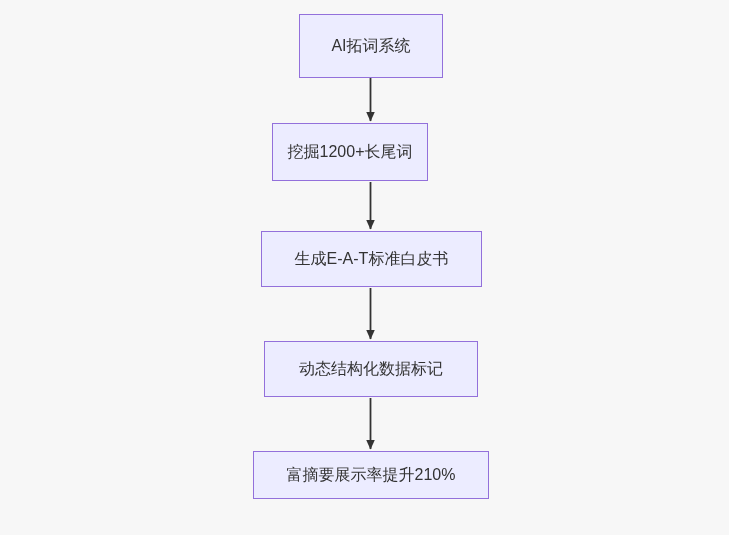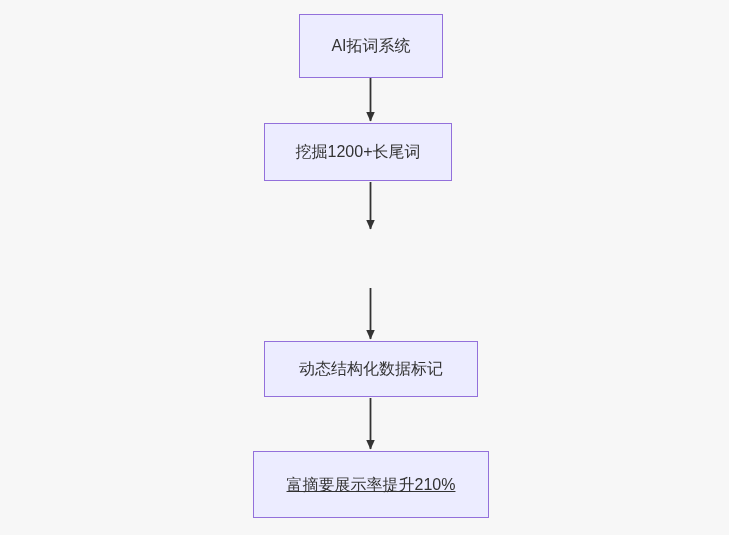--- a/index.html
+++ b/index.html
@@ -34,24 +34,24 @@
     color: var(--text);
     display: flex;
     align-items: center;
     justify-content: center;
     text-align: center;
     font-size: 16px;
     line-height: 1.2;
     white-space: nowrap;
   }
   .node-1 { left: 299px; top: 14px;  width: 144px; height: 64px; }
-  .node-2 { left: 264px; top: 123px; width: 188px; height: 58px; }
+  .node-2 { left: 272px; top: 123px; width: 156px; height: 58px; }
   .node-3 { left: 261px; top: 231px; width: 221px; height: 56px; }
   .node-4 { left: 264px; top: 341px; width: 214px; height: 56px; }
-  .node-5 { left: 253px; top: 451px; width: 236px; height: 67px; text-decoration: underline; }
+  .node-5 { left: 253px; top: 451px; width: 236px; height: 48px; }
   .edge-line { stroke: var(--arrow); stroke-width: 1.8; }
   .edge-head { fill: var(--arrow); }
 </style>
 </head>
 <body>
 
 <div class="canvas">
 
   <svg class="edges" viewBox="0 0 729 535" xmlns="http://www.w3.org/2000/svg" aria-hidden="true">
     <defs>
@@ -66,20 +66,23 @@
   </svg>
 
   <div class="node node-1">
     <span>AI拓词系统</span>
   </div>
 
   <div class="node node-2">
     <span>挖掘1200+长尾词</span>
   </div>
 
+  <div class="node node-3">
+    <span>生成E-A-T标准白皮书</span>
+  </div>
 
   <div class="node node-4">
     <span>动态结构化数据标记</span>
   </div>
 
   <div class="node node-5">
     <span>富摘要展示率提升210%</span>
   </div>
 
 </div>

